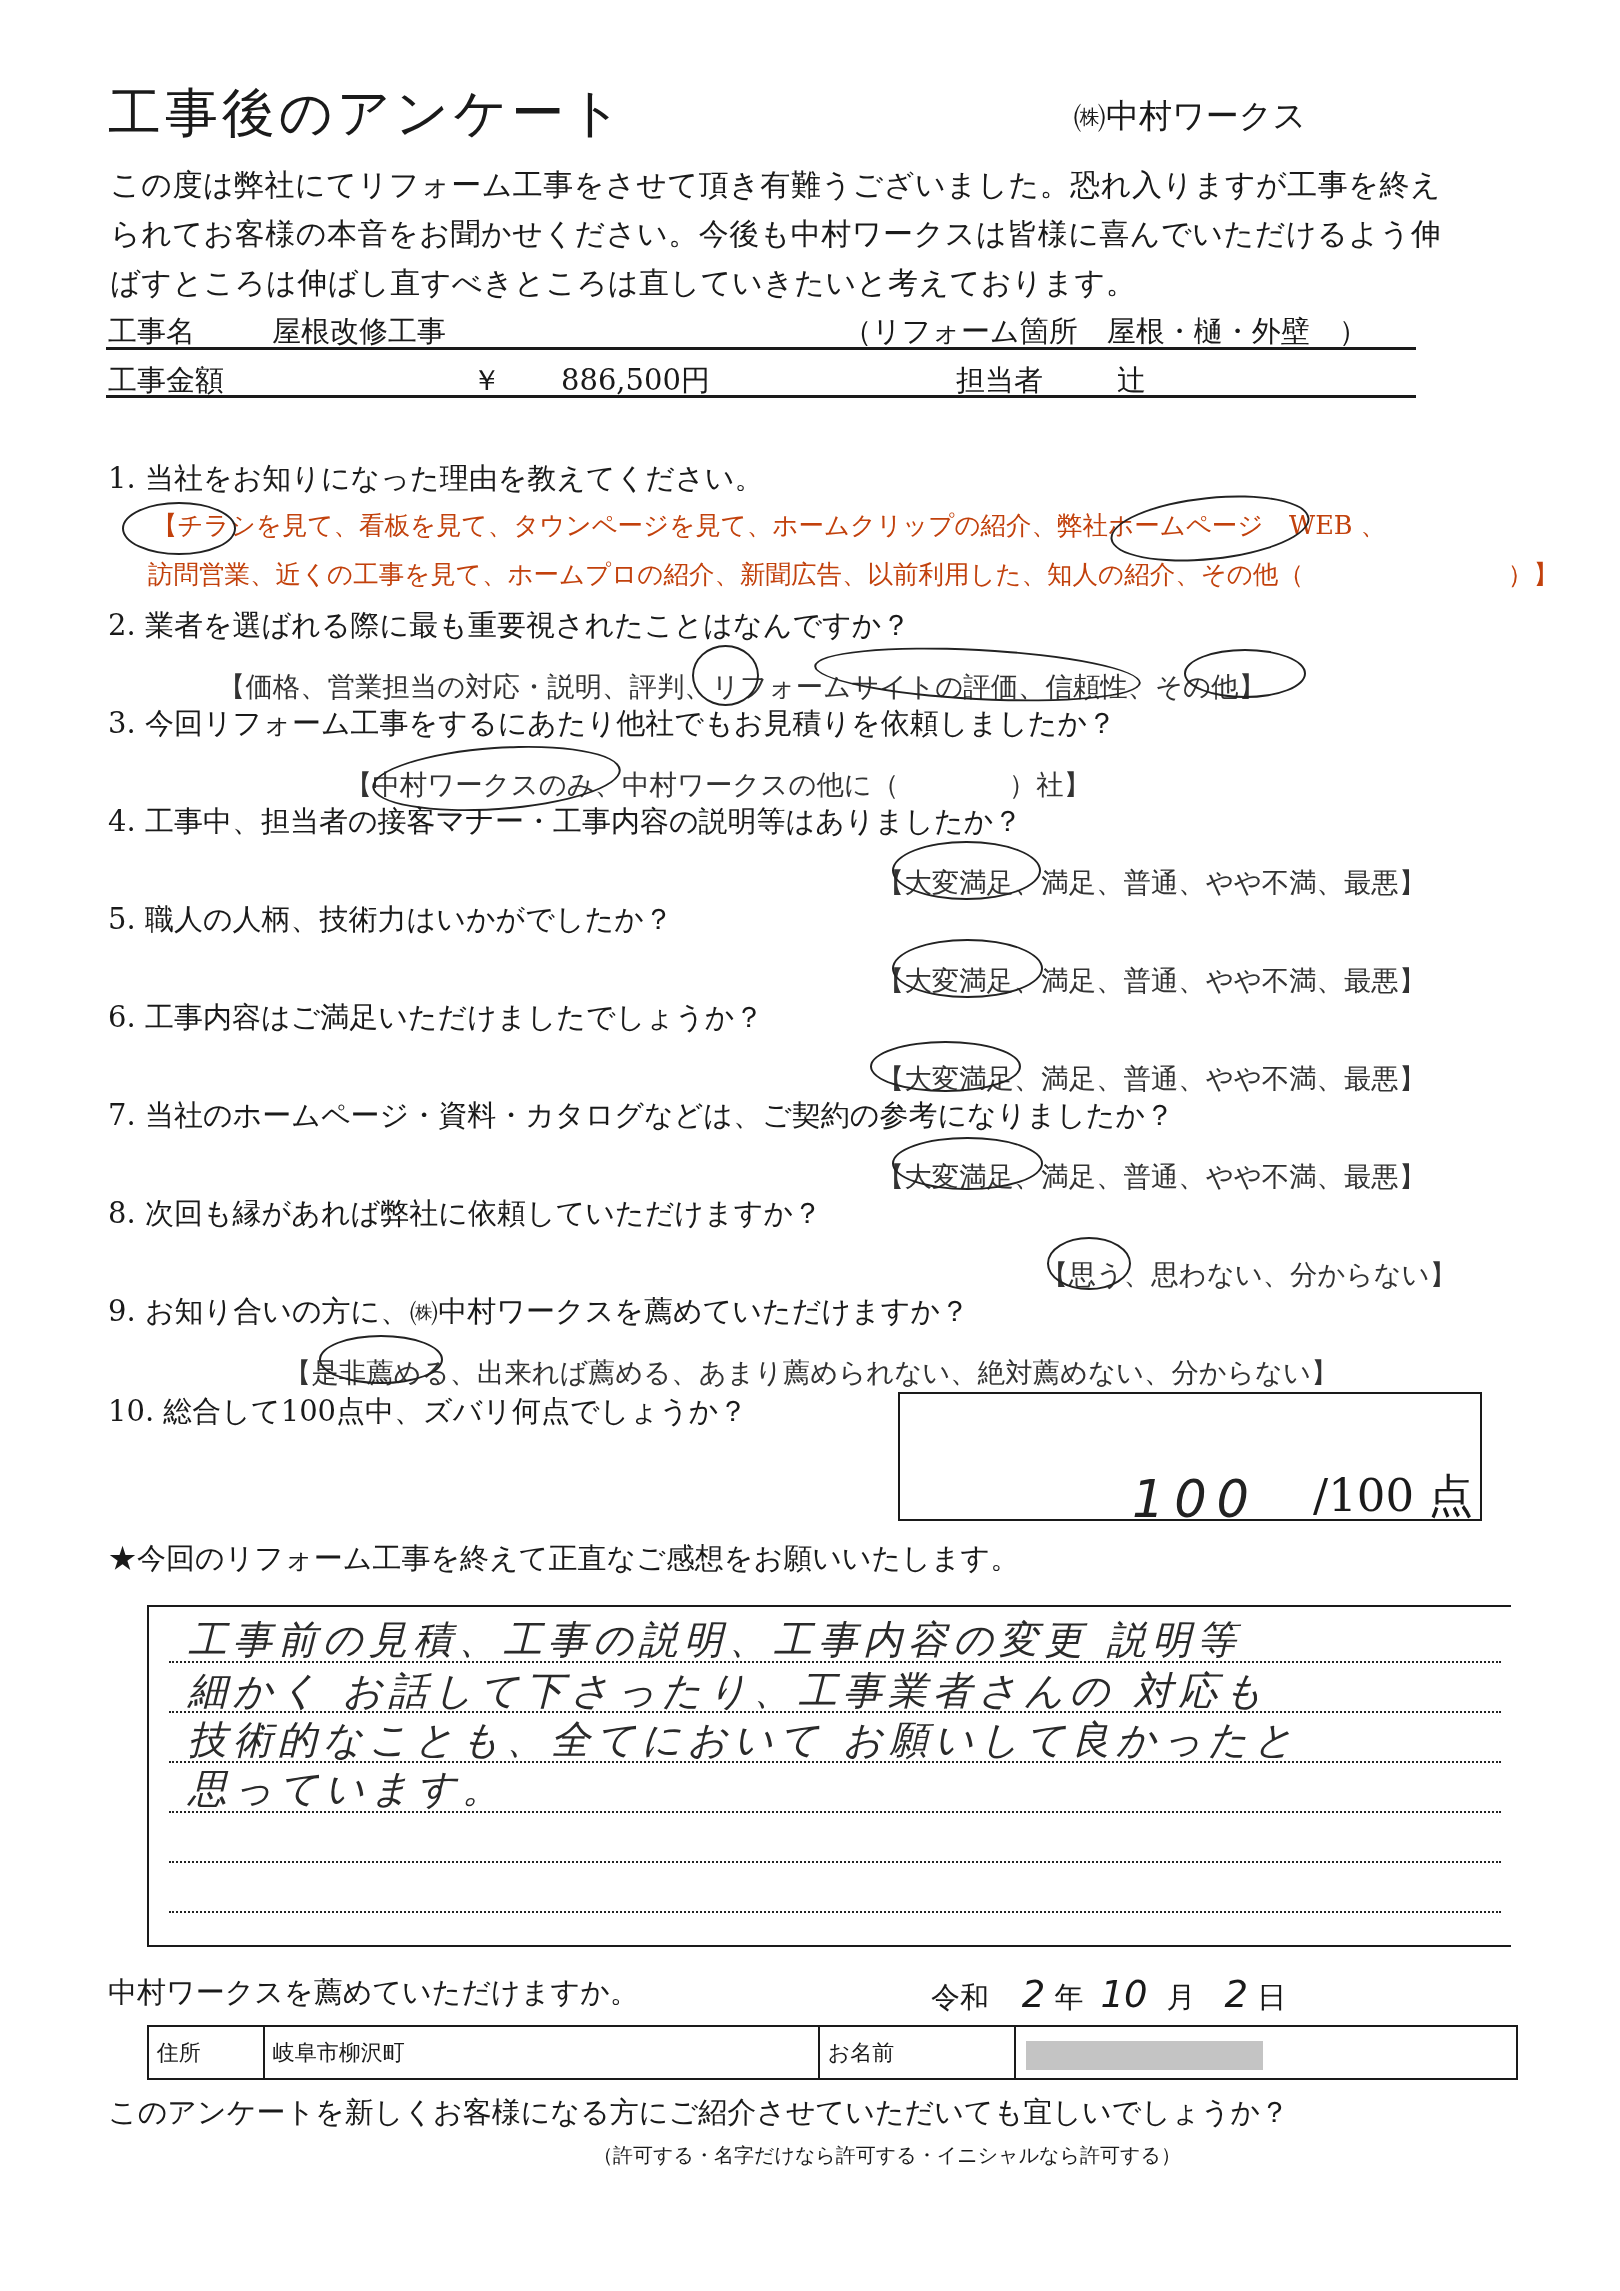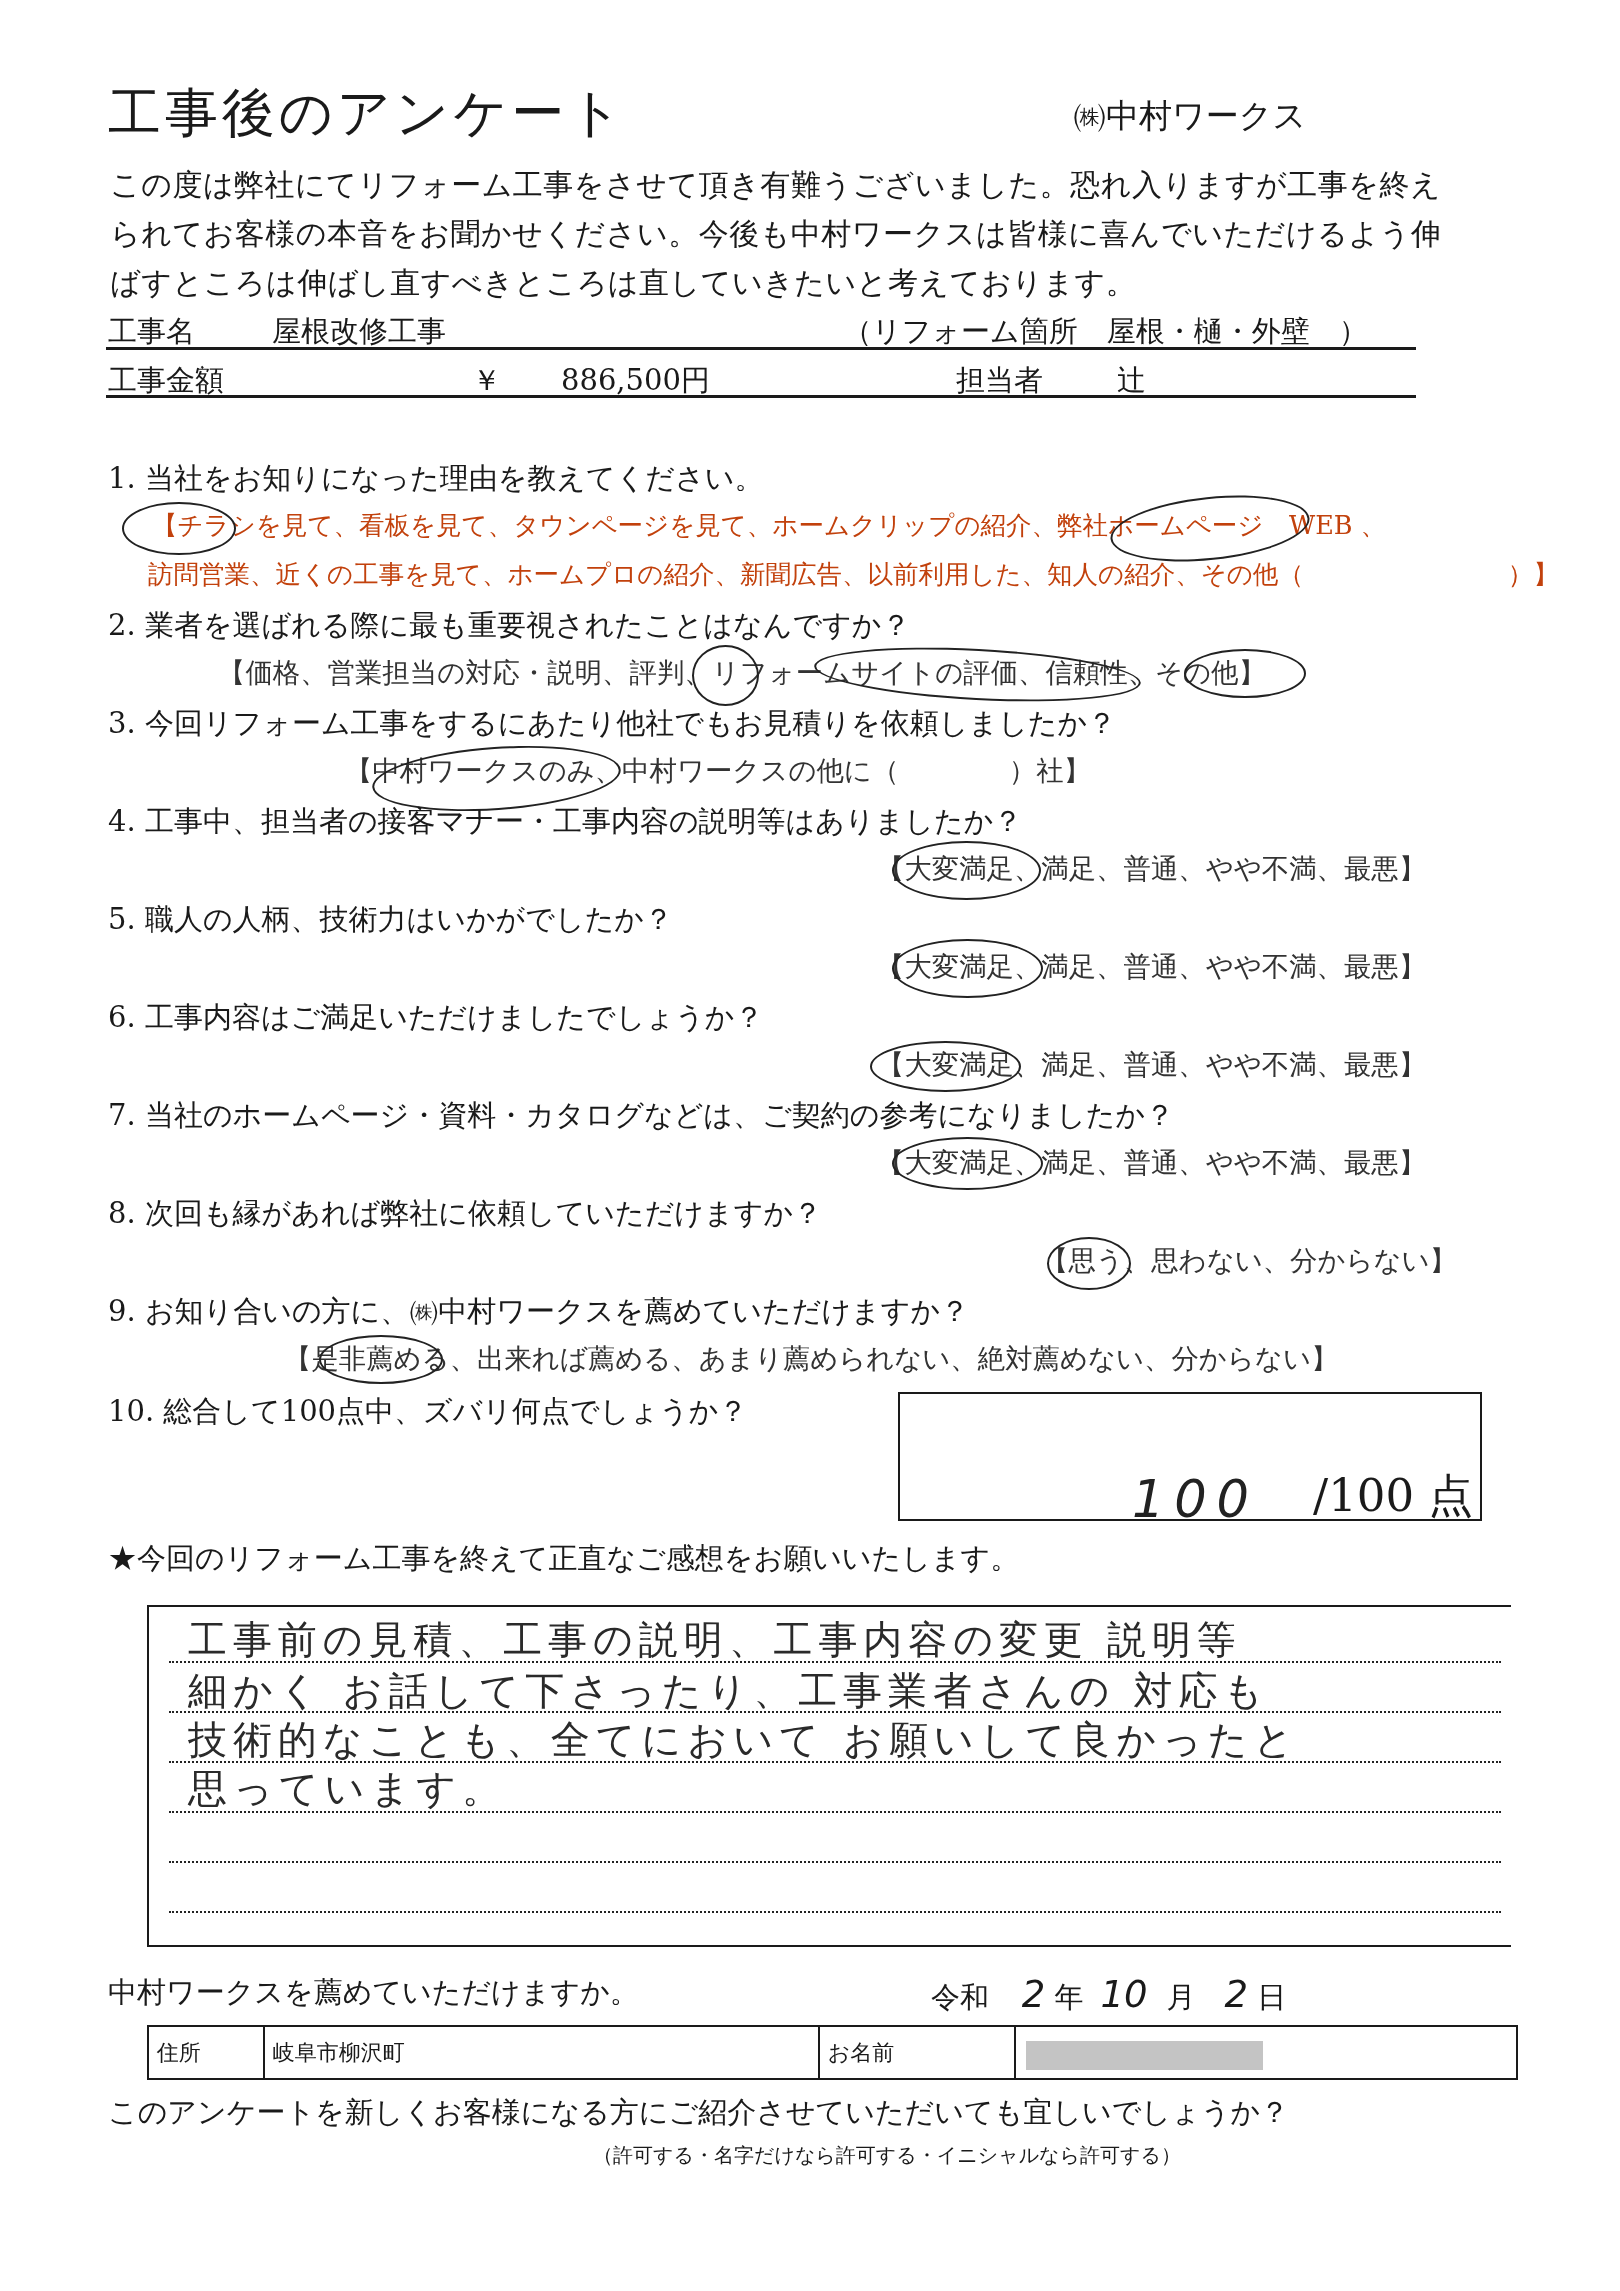--- a/index.html
+++ b/index.html
@@ -5,29 +5,29 @@
   html, body { margin:0; padding:0; background:#ffffff; }
   body { width:1620px; height:2292px; position:relative; overflow:hidden;
          font-family:"DejaVu Serif","Liberation Serif",serif; color:#1a1a1a; }
   .abs { position:absolute; white-space:nowrap; }
   .title { left:108px; top:78px; font-size:53px; letter-spacing:3.9px; font-family:"DejaVu Serif",serif; }
   .company { left:1073px; top:94px; font-size:33px; }
   .intro { left:110px; font-size:30px; letter-spacing:0.5px; }
   .field-label { font-size:29px; }
   .rule { position:absolute; background:#1a1a1a; height:2.9px; }
   .q { left:108px; font-size:29px; }
-  .opts { font-size:27.4px; color:#333; }
+  .opts { font-size:27.4px; color:#333;margin-top:14px; }
   .opts-small { font-size:25.5px; color:#c2410c; }
   .circle { position:absolute; border:2.5px solid #222; border-radius:50%; }
   .score-box { position:absolute; left:898px; top:1392px; width:580px; height:125px; border:2.9px solid #1a1a1a; }
   .score-hand { position:absolute; left:1132px; top:1470px; font-size:51px; font-style:italic; font-family:"DejaVu Sans",sans-serif; font-weight:300; letter-spacing:9.8px; color:#222; }
   .score-total { position:absolute; left:1313px; top:1466px; font-size:45px; }
   .comment-box { position:absolute; left:147px; top:1605px; width:1362px; height:338px; border:2.9px solid #1a1a1a; border-right:none; }
   .dotline { position:absolute; left:19.6px; right:9.8px; border-top:2.9px dotted #222; height:0; }
-  .hand { position:absolute; font-family:"DejaVu Sans",sans-serif; font-size:39px; color:#2a2a2a; letter-spacing:5.9px; white-space:nowrap; }
+  .hand { position:absolute; font-family:"DejaVu Sans",sans-serif; font-size:39px; font-style:italic; color:#2a2a2a; letter-spacing:5.9px; white-space:nowrap; }
   .info-table { position:absolute; left:147px; top:2025px; width:1367px; height:51px; border:2px solid #1a1a1a; display:flex; }
   .info-table .cell { border-right:2px solid #1a1a1a; font-size:22px; display:flex; align-items:center; padding-left:7.8px; box-sizing:border-box; }
   .info-table .cell:last-child { border-right:none; }
   .redact { position:absolute; background:#c4c4c4; }
   .date-hand { font-family:"DejaVu Sans",sans-serif; font-style:italic; font-size:37px; }
 </style>
 </head>
 <body>
 
 <div class="abs title">工事後のアンケート</div>

